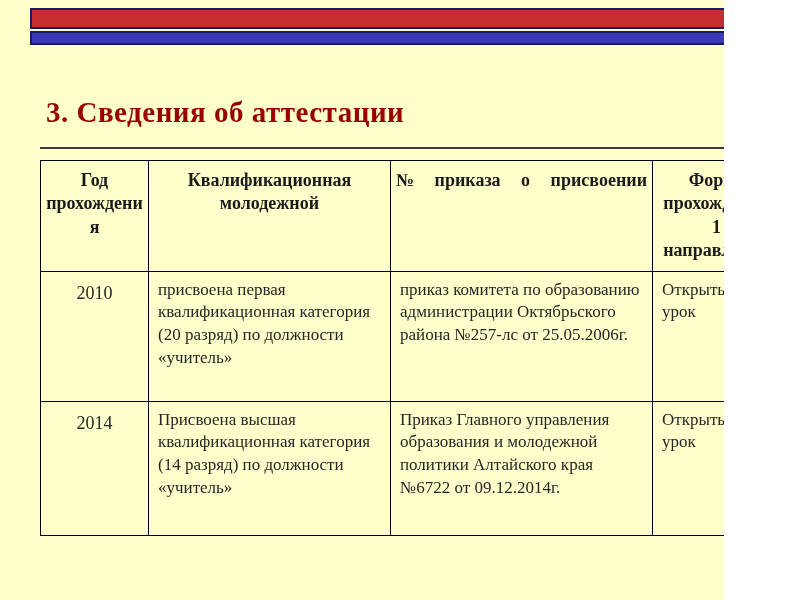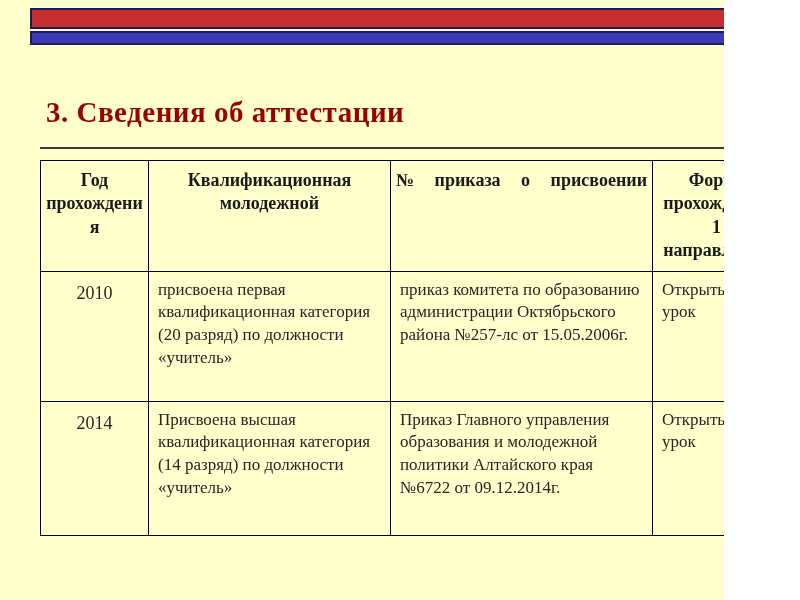--- a/index.html
+++ b/index.html
@@ -123,21 +123,21 @@
         <th>Квалификационная молодежной</th>
         <th class="spread">№ приказа о присвоении</th>
         <th>Форма прохождения 1 направления</th>
       </tr>
     </thead>
     <tbody>
       <tr class="r1">
         <td class="year">2010</td>
         <td>присвоена первая квалификационная категория
 (20 разряд) по должности «учитель»</td>
-        <td>приказ комитета по образованию администрации Октябрьского района №257-лс от 15.05.2006г.</td>
+        <td>приказ комитета по образованию администрации Октябрьского района №257-лс от 25.05.2006г.</td>
         <td>Открытый урок</td>
       </tr>
       <tr class="r2">
         <td class="year">2014</td>
         <td>Присвоена высшая квалификационная категория (14 разряд) по должности «учитель»</td>
         <td>Приказ Главного управления образования и молодежной политики Алтайского края №6722 от 09.12.2014г.</td>
         <td>Открытый урок</td>
       </tr>
     </tbody>
   </table>

